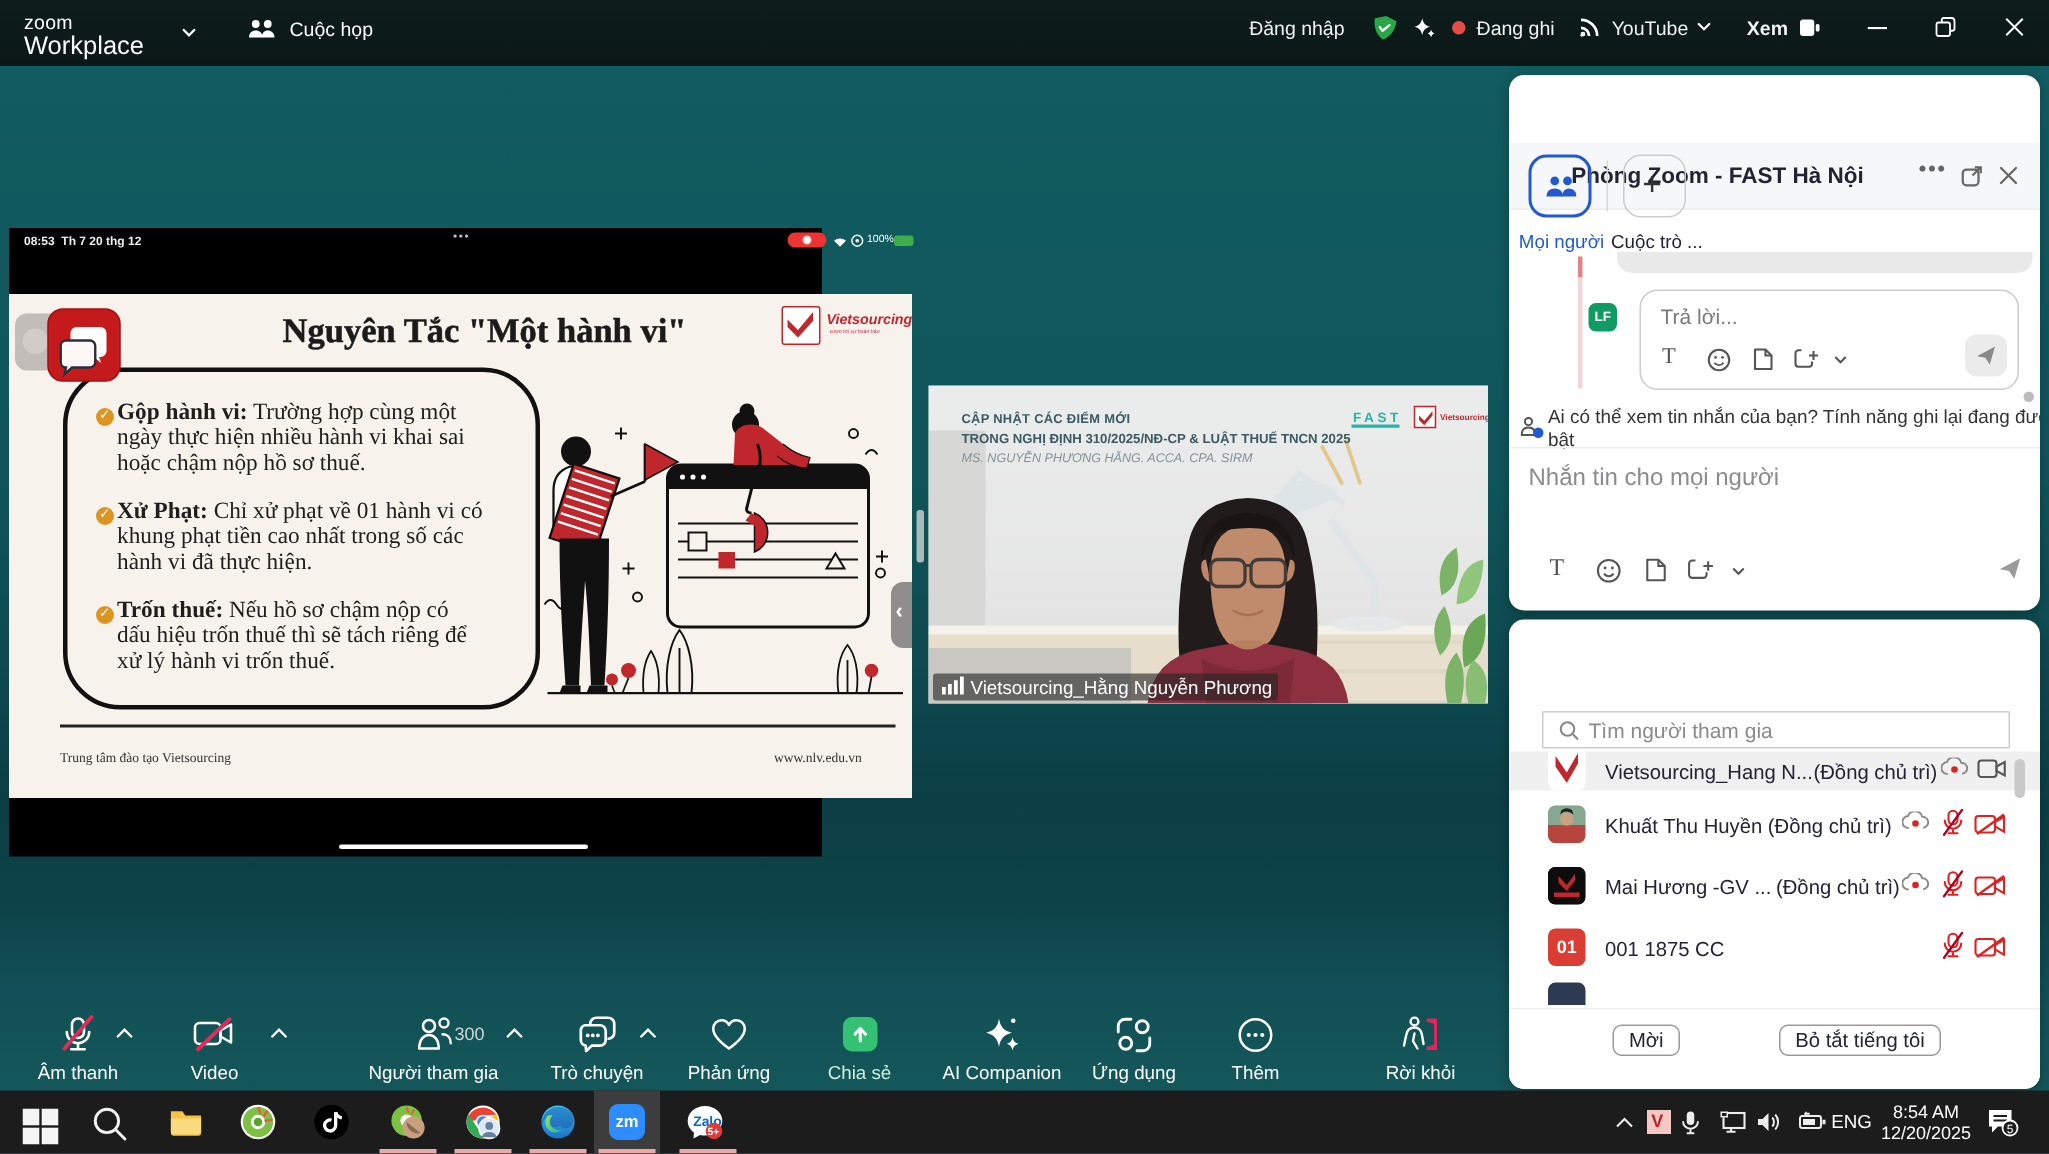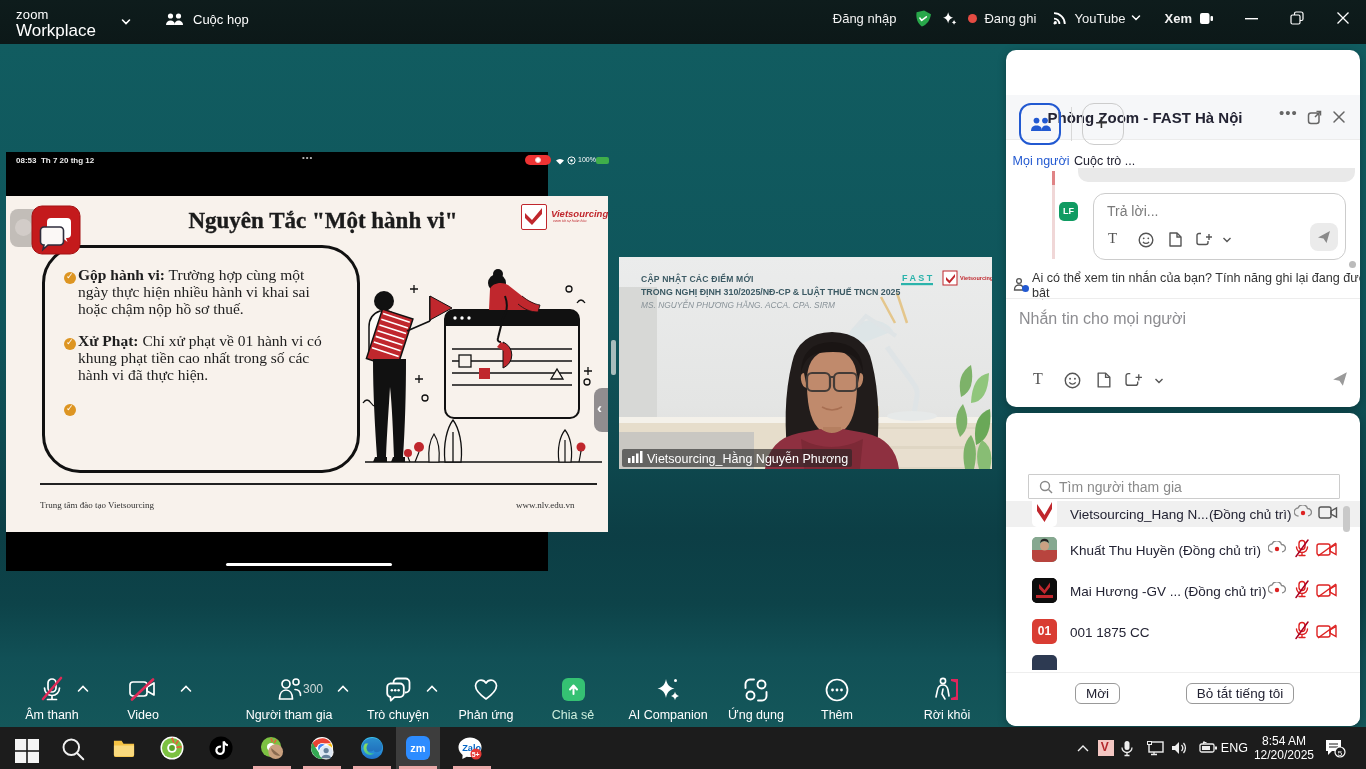--- a/index.html
+++ b/index.html
@@ -94,20 +94,21 @@
         <div class="abs" style="left:545px;top:12px;color:#c0272d;font-family:'Liberation Sans';font-weight:bold;font-size:9.5px;font-style:italic">Vietsourcing</div>
         <div class="abs" style="left:547px;top:23px;color:#c0272d;font-family:'Liberation Sans';font-size:3.5px;font-style:italic">vươn tới sự hoàn hảo</div>
 
         <div class="abs" style="left:36px;top:49px;width:318px;height:228px;border:3px solid #111;border-radius:38px"></div>
 
         <span class="bdot" style="top:76px"></span>
         <div class="bullet" style="top:70px"><b>Gộp hành vi:</b> Trường hợp cùng một<br>ngày thực hiện nhiều hành vi khai sai<br>hoặc chậm nộp hồ sơ thuế.</div>
         <span class="bdot" style="top:142px"></span>
         <div class="bullet" style="top:136px"><b>Xử Phạt:</b> Chỉ xử phạt về 01 hành vi có<br>khung phạt tiền cao nhất trong số các<br>hành vi đã thực hiện.</div>
         <span class="bdot" style="top:208px"></span>
+        <div class="bullet" style="top:202px"><b>Trốn thuế:</b> Nếu hồ sơ chậm nộp có<br>dấu hiệu trốn thuế thì sẽ tách riêng để<br>xử lý hành vi trốn thuế.</div>
 
         <div class="abs" style="left:34px;top:287px;width:557px;height:1.5px;background:#222"></div>
         <div class="abs" style="left:34px;top:304px;font-size:9px;color:#333">Trung tâm đào tạo Vietsourcing</div>
         <div class="abs" style="left:510px;top:304px;font-size:9px;color:#333">www.nlv.edu.vn</div>
 
         <svg class="abs" style="left:349px;top:55px" width="247" height="215" viewBox="0 0 247 215">
 
           <path d="M10 211 L247 211" stroke="#111" stroke-width="1.5"></path>
 
           <rect x="90" y="59" width="134" height="108" rx="9" fill="#f8f2ec" stroke="#111" stroke-width="2"></rect>

